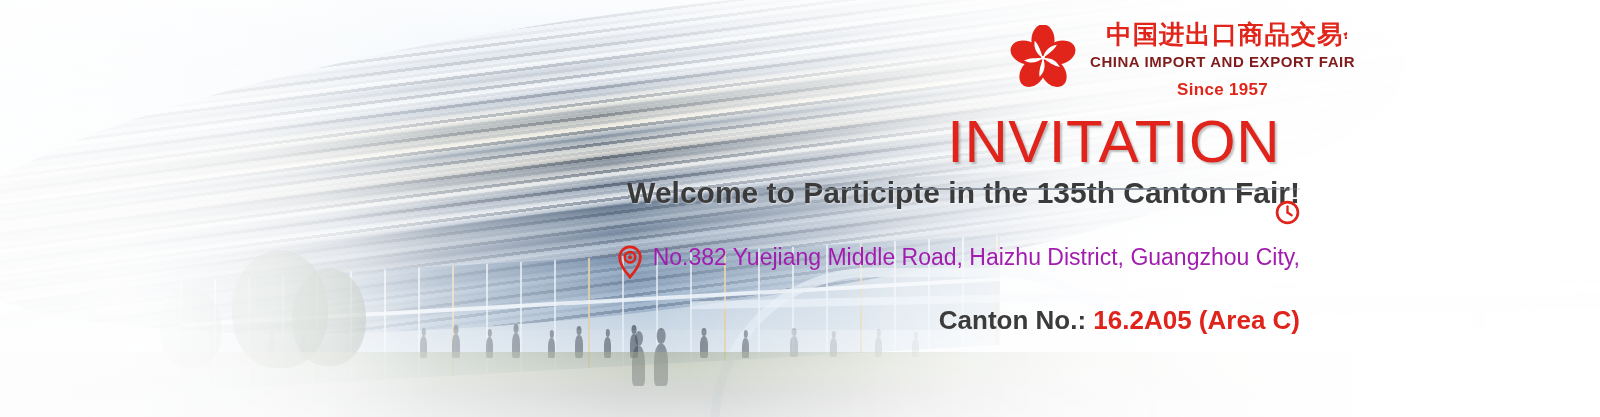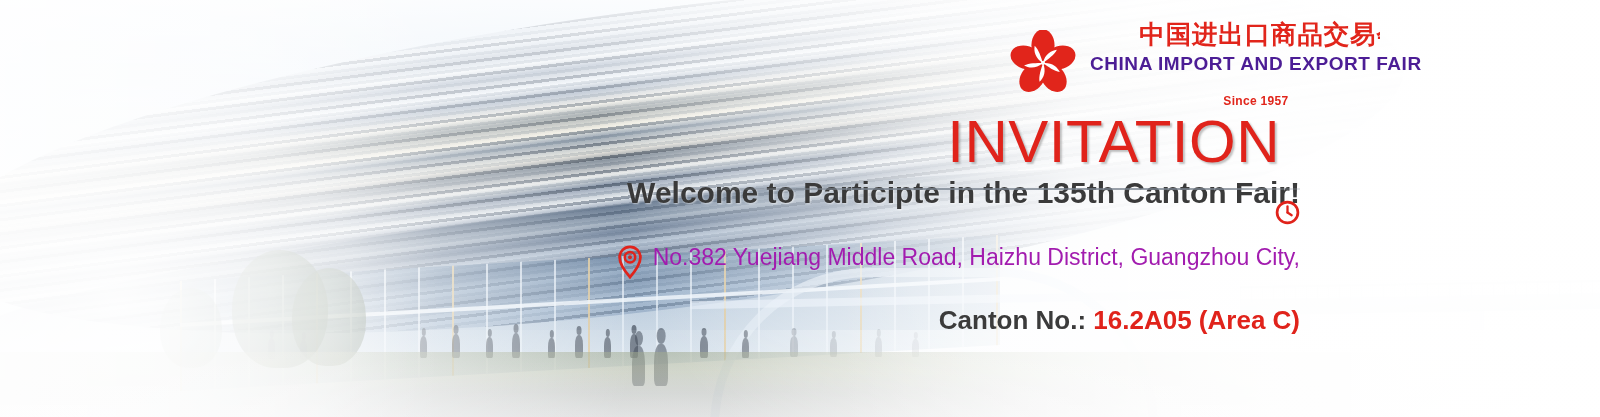--- a/index.html
+++ b/index.html
@@ -295,35 +295,35 @@
     align-items: center;
     gap: 14px;
   }
   .logo-mark { width: 66px; height: 66px; flex: none; }
   .logo-text { display: flex; flex-direction: column; align-items: center; }
   .logo-cn {
     height: 32px;
     display: block;
   }
   .logo-en {
-    color: #4c1d95;
+    color: #7f1d1d;
     font-weight: bold;
-    font-size: 19px;
+    font-size: 15px;
     letter-spacing: 0.55px;
     line-height: 1;
     margin-top: 4px;
     white-space: nowrap;
   }
   .logo-since {
     color: #e1251b;
     font-weight: bold;
-    font-size: 12px;
+    font-size: 17px;
     letter-spacing: 0.3px;
     line-height: 1;
-    margin-top: 22px;
+    margin-top: 12px;
   }
 
   
   .invitation {
     position: absolute;
     right: 320px;
     top: 112px;
     font-size: 60px;
     font-weight: normal;
     letter-spacing: 0.5px;

